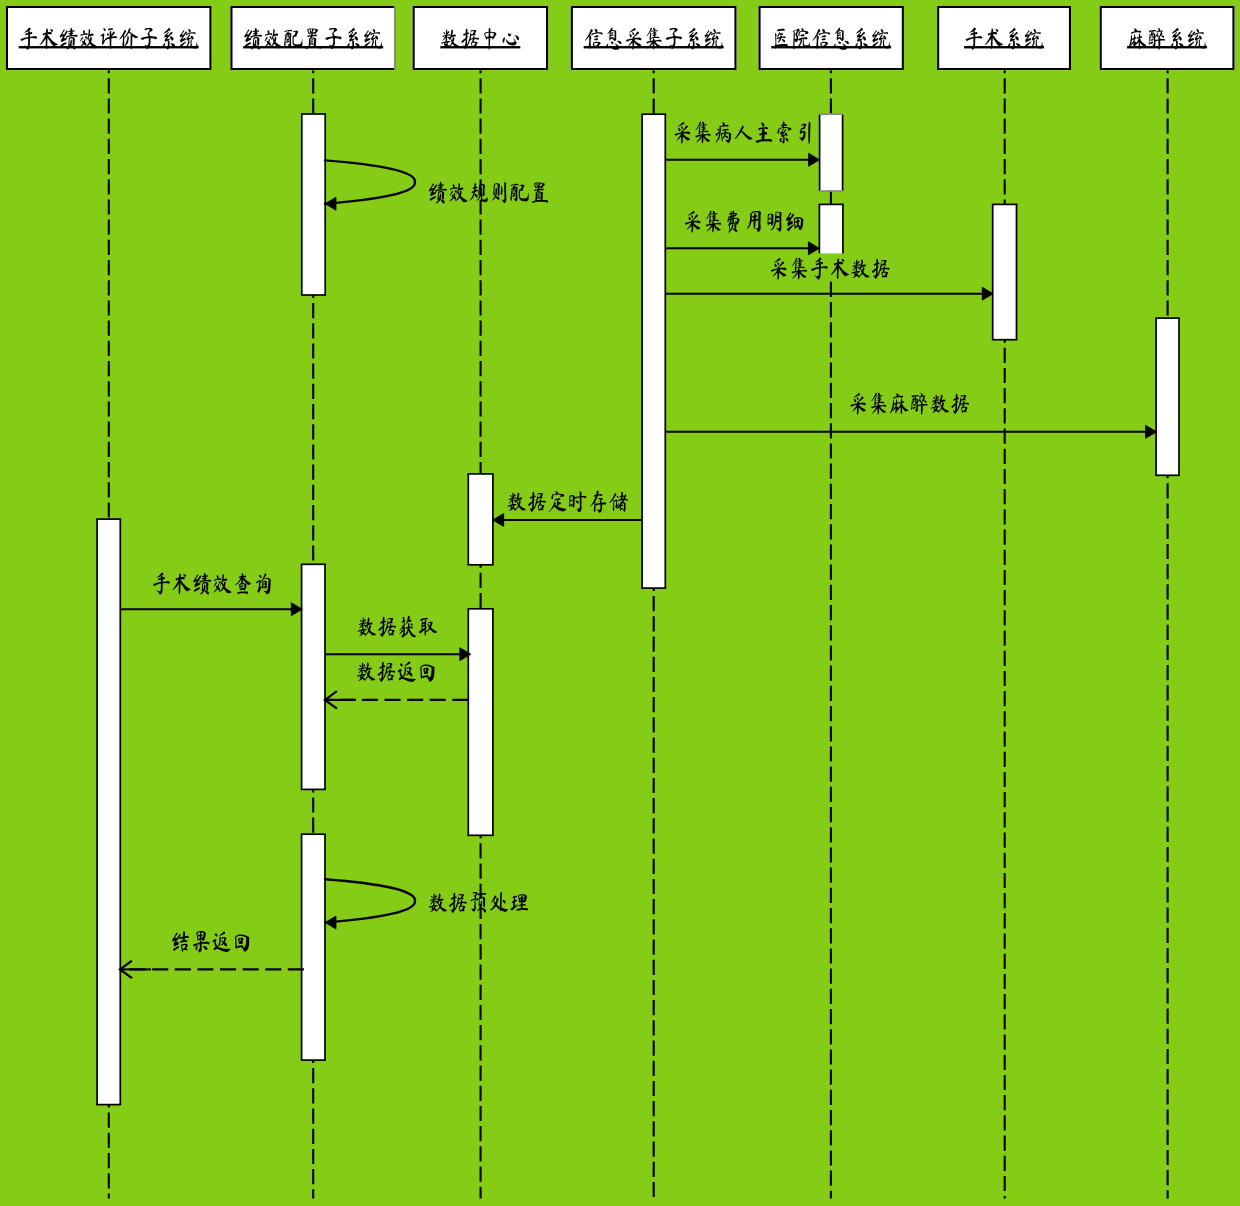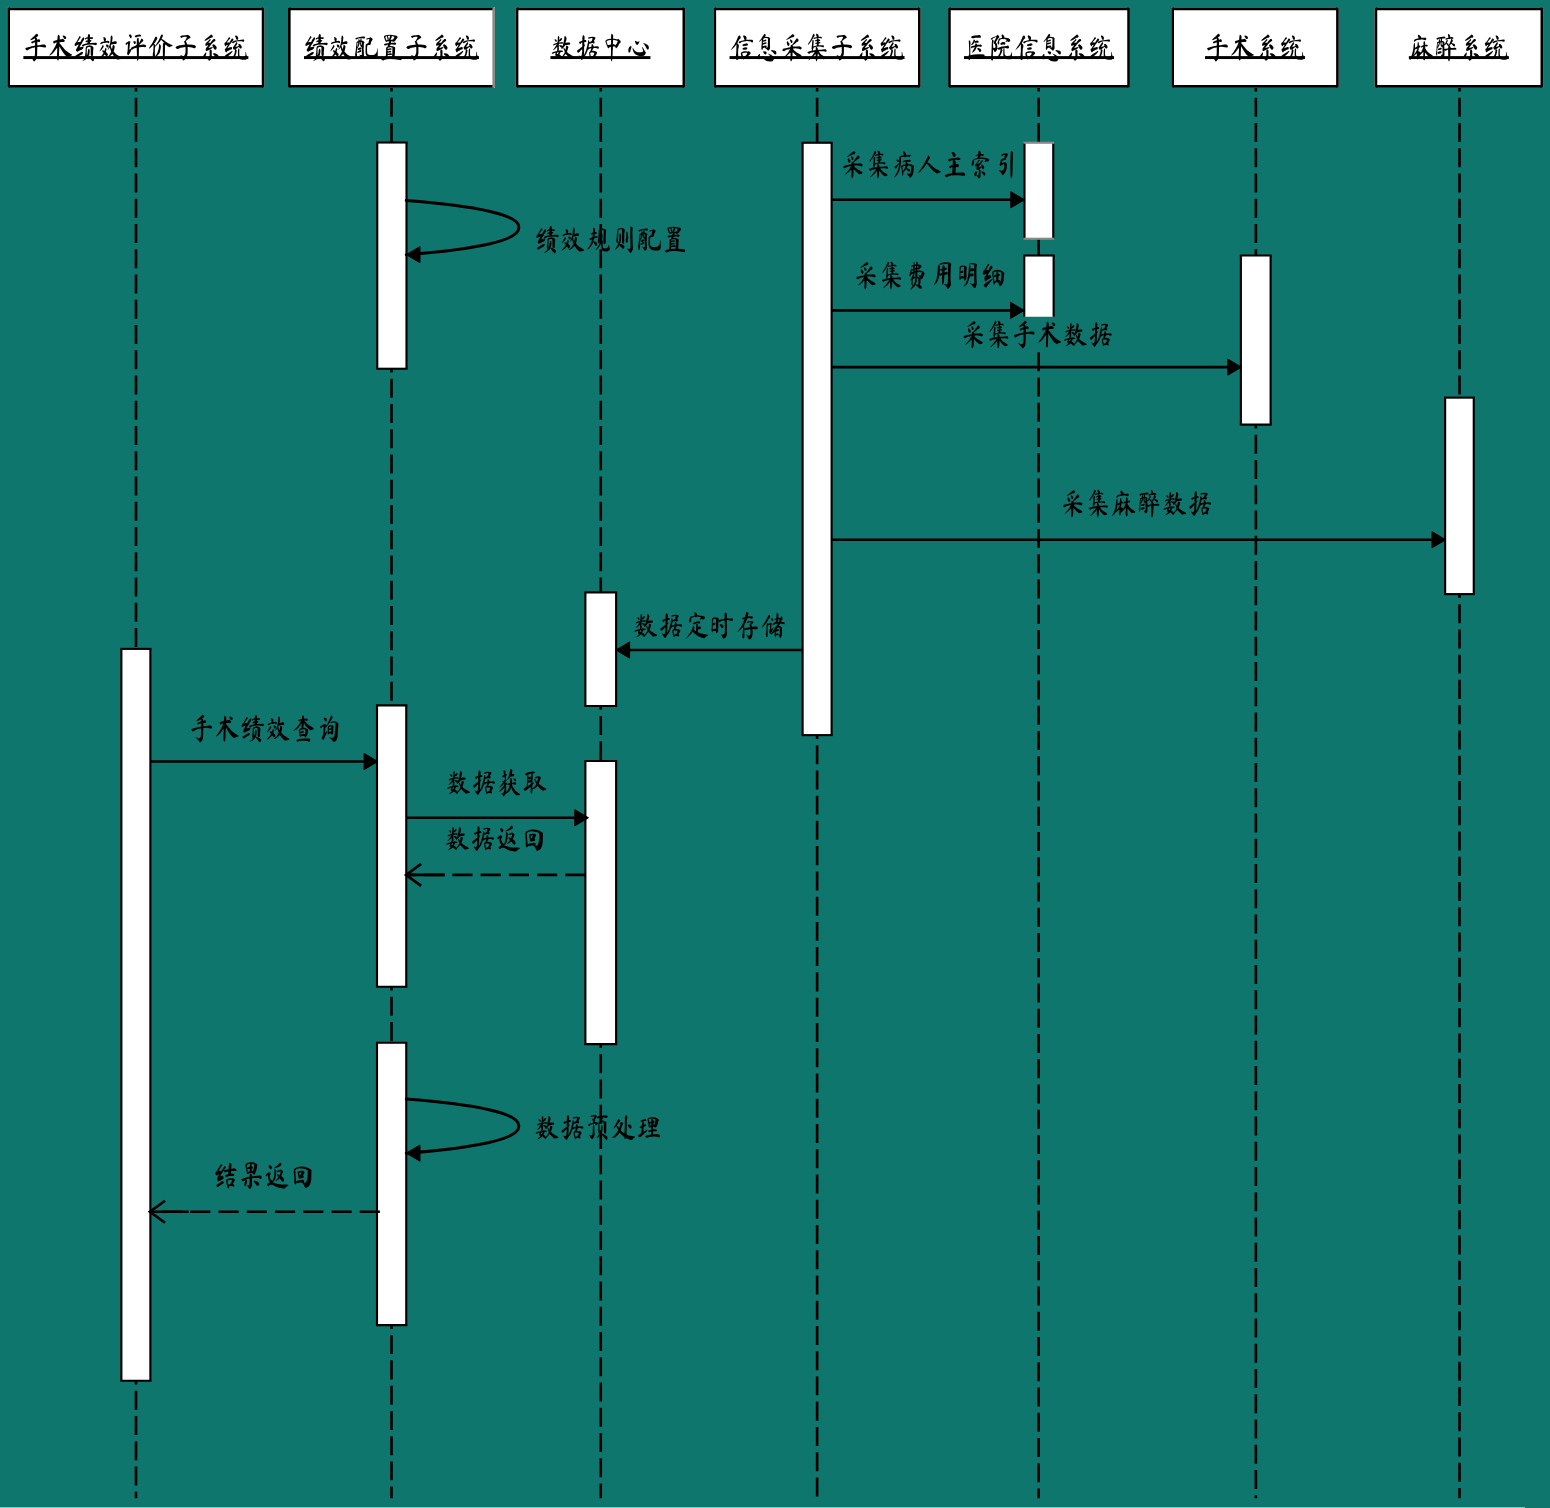--- a/index.html
+++ b/index.html
@@ -1,17 +1,17 @@
 <!DOCTYPE html>
 <html><head>
 <meta charset="utf-8">
 <title>UML Sequence Diagram</title>
 <style>
   html,body{margin:0;padding:0;background:#ffffff;}
-  #canvas{position:relative;width:1240px;height:1206px;background:#0f766e;overflow:hidden;}
+  #canvas{position:relative;width:1240px;height:1206px;background:#84cc16;overflow:hidden;}
   svg#art{position:absolute;left:0;top:0;width:1240px;height:1206px;display:block;}
   #labels{position:absolute;left:0;top:0;width:1240px;height:1206px;}
   .msg-label{position:absolute;white-space:nowrap;color:#000000;font-size:20px;line-height:20px;
              letter-spacing:0.4px;
              font-family:"Ma Shan Zheng","Liberation Sans",sans-serif;
              transform:scaleY(1.18);transform-origin:left top;}
   .p-label{position:absolute;white-space:nowrap;color:#000000;font-size:20px;line-height:20px;
            font-family:"Ma Shan Zheng","Liberation Sans",sans-serif;
            transform:translateX(-50%) scaleY(1.18);transform-origin:center top;
            text-decoration:underline;text-underline-offset:-1px;text-decoration-thickness:2.1px;}

